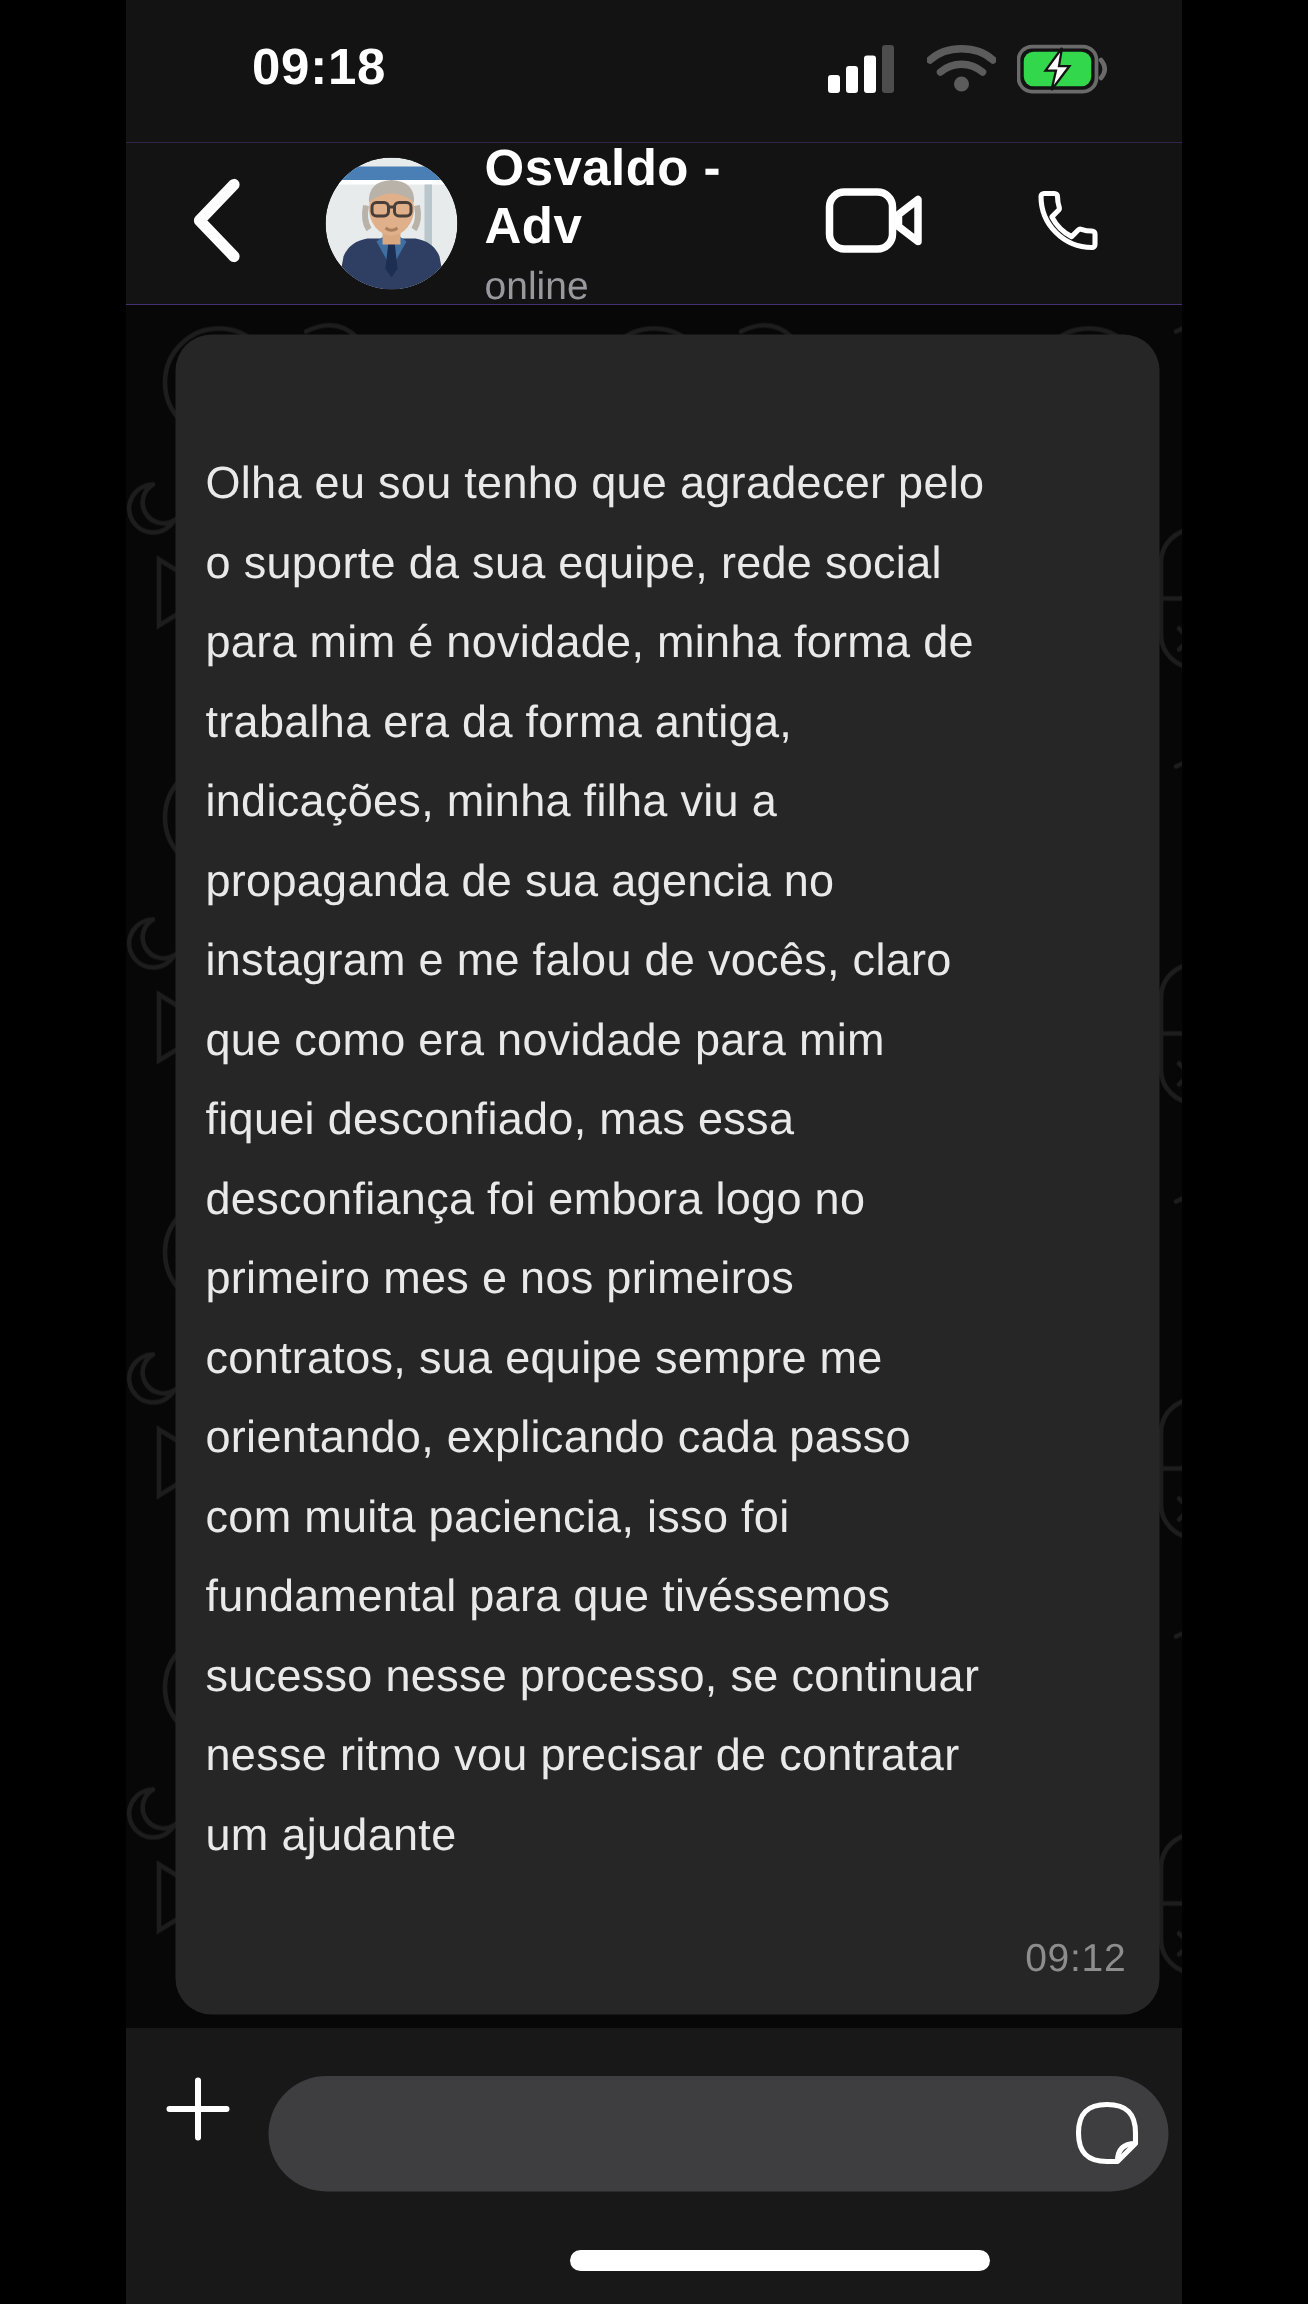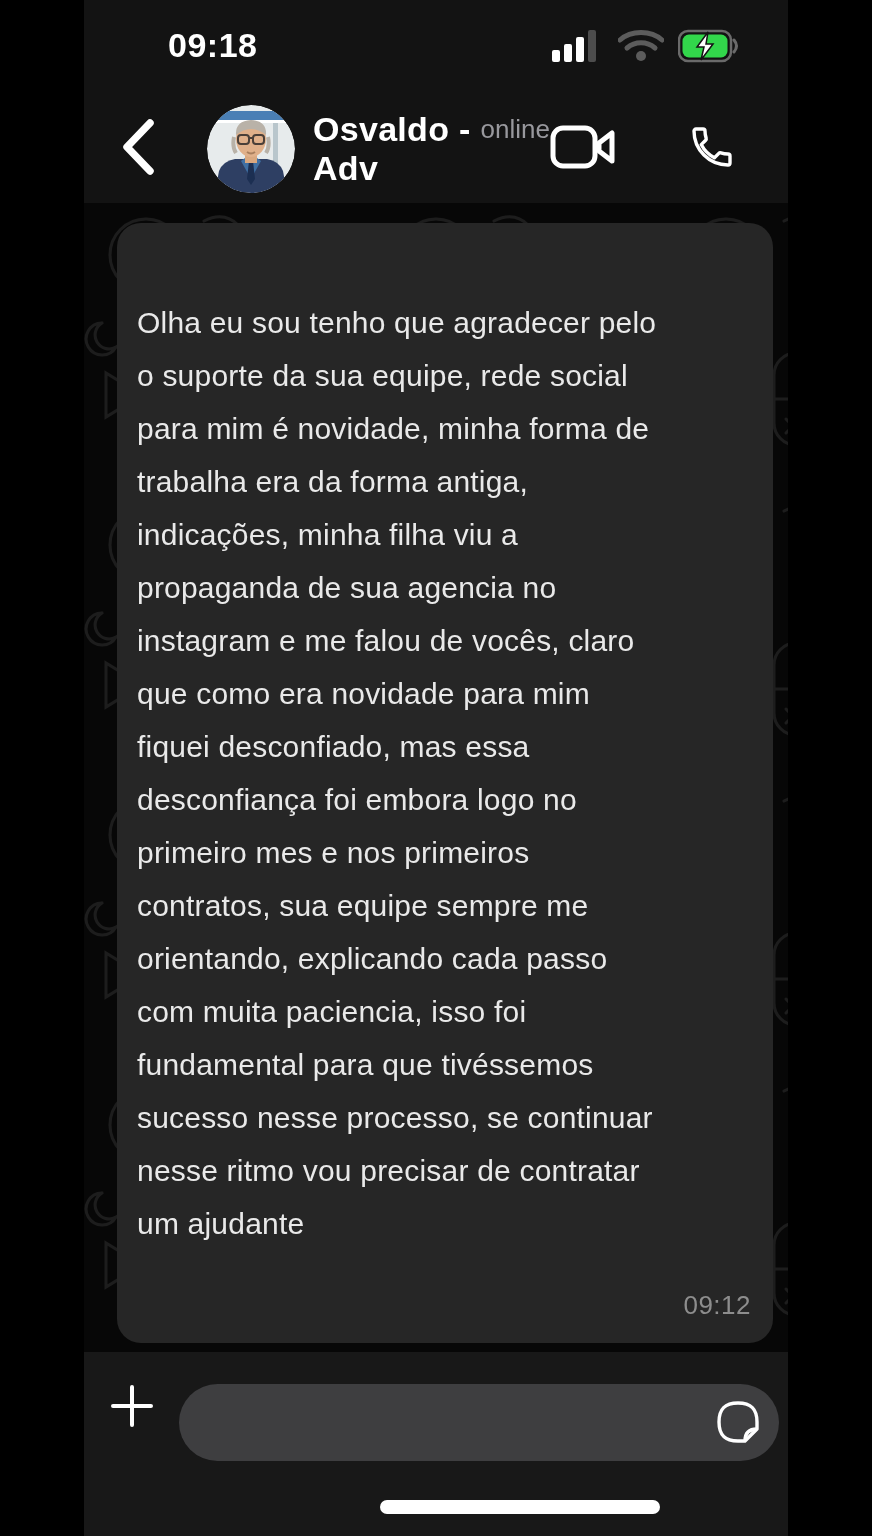--- a/index.html
+++ b/index.html
@@ -12,21 +12,21 @@
 
   
   .statusbar { position:absolute; top:0; left:0; right:0; height:95px; background:#131313; z-index:5; }
   .time { position:absolute; left:84px; top:26px; font-size:34px; font-weight:600; letter-spacing:.5px; color:#fff; }
   .status-icons { position:absolute; right:48px; top:28px; display:flex; align-items:center; gap:14px; }
 
   
   .header { position:absolute; top:95px; left:0; right:0; height:108px; background:#131313; z-index:5; display:flex; align-items:center; }
   .back { margin-left:34px; width:52px; height:60px; display:flex; align-items:center; justify-content:center; }
   .avatar { width:88px; height:88px; border-radius:50%; overflow:hidden; margin-left:48px; flex:0 0 auto; }
-  .who { margin-left:18px; display:flex; flex-direction:row; justify-content:center; }
+  .who { margin-left:18px; display:flex; flex-direction:column; justify-content:center; }
   .contact-name { font-size:34px; font-weight:700; color:#fff; letter-spacing:.3px; }
   .presence { font-size:26px; color:#98989d; margin-top:4px; }
   .header-actions { margin-left:auto; display:flex; align-items:center; gap:72px; margin-right:52px; }
 
   
   .chat { position:absolute; top:203px; left:0; right:0; bottom:184px; overflow:hidden; z-index:1; }
   .doodles { position:absolute; inset:0; width:100%; height:100%; }
   .bubble {
     position:relative; border-radius:24px; padding:20px 20px 22px 20px;
     font-size:30px; line-height:53px; letter-spacing:.2px;

